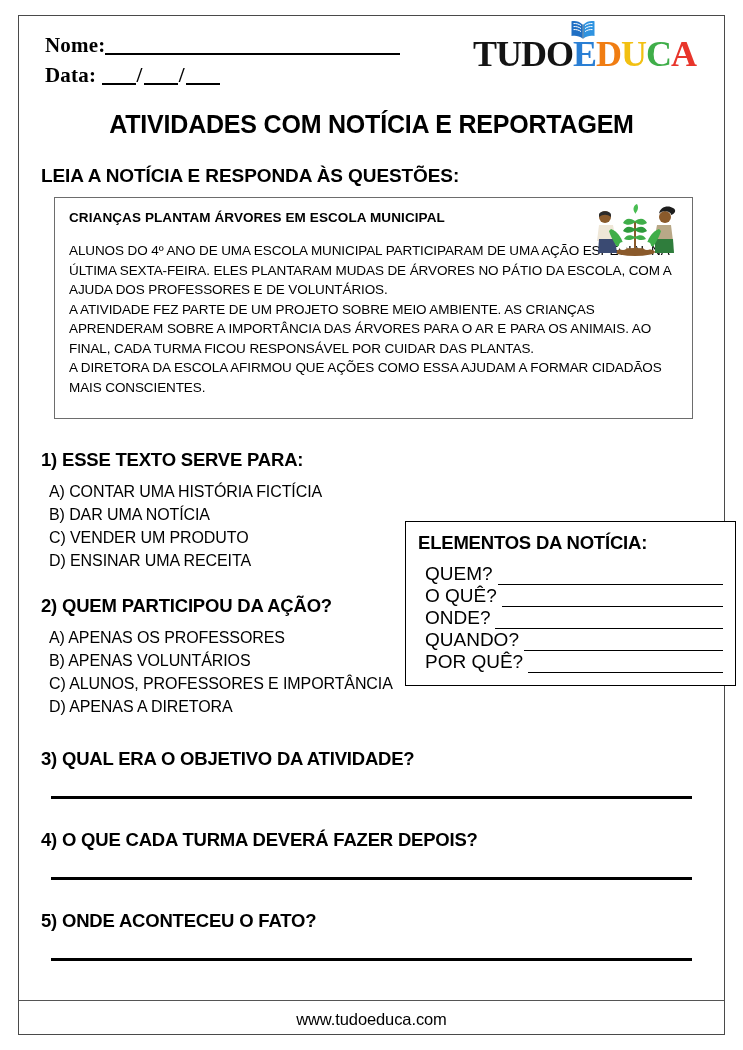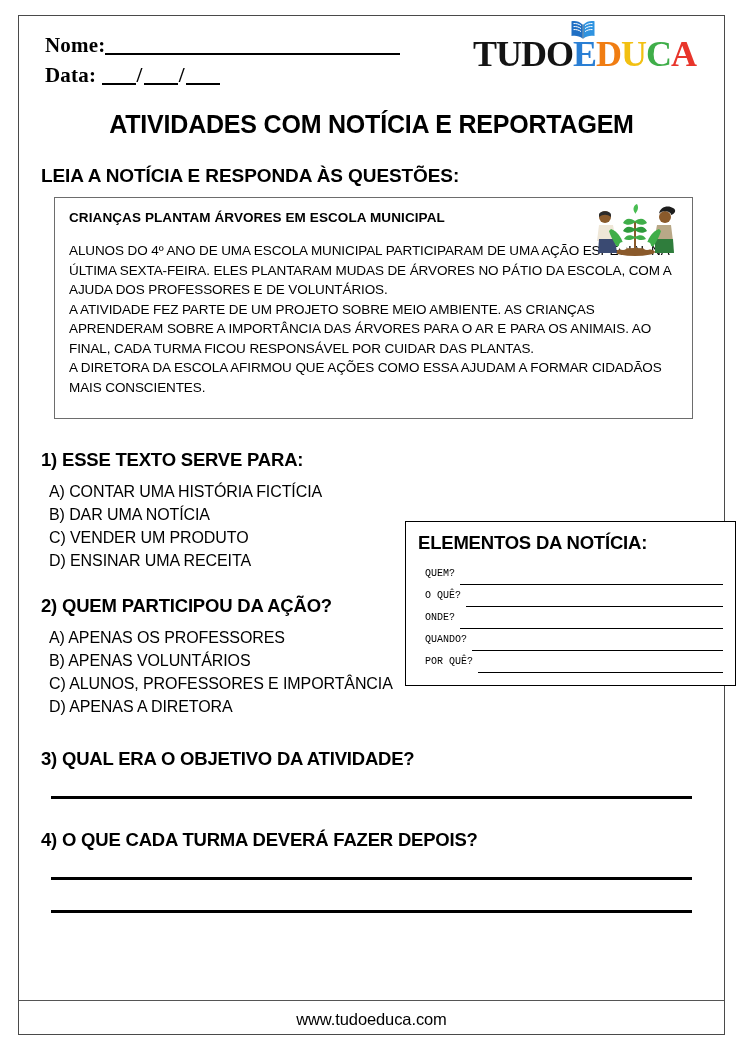--- a/index.html
+++ b/index.html
@@ -172,24 +172,23 @@
   }
   .elements-title {
     font-size: 18.5px;
     font-weight: bold;
     letter-spacing: -0.2px;
     margin-bottom: 9px;
   }
   .el-row {
     display: flex;
     align-items: flex-end;
-    font-size: 10px;
+    font-size: 19px;
     line-height: 22px;
     padding-left: 7px;
-    font-family: Liberation Mono, monospace;
   }
   .el-label { white-space: nowrap; }
   .el-rule {
     flex: 1;
     border-bottom: 1.6px solid #000;
     height: 15px;
     margin-left: 5px;
   }
 
   
@@ -304,20 +303,21 @@
       <div class="q-title">3) QUAL ERA O OBJETIVO DA ATIVIDADE?</div>
       <div class="answer-rule"></div>
     </div>
 
     <div class="qblock-4">
       <div class="q-title">4) O QUE CADA TURMA DEVERÁ FAZER DEPOIS?</div>
       <div class="answer-rule"></div>
     </div>
 
     <div class="qblock-5">
+      <div class="q-title">5) ONDE ACONTECEU O FATO?</div>
       <div class="answer-rule"></div>
     </div>
 
     <div class="elements-box">
       <div class="elements-title">ELEMENTOS DA NOTÍCIA:</div>
       <div class="el-row">
         <span class="el-label">QUEM?</span>
         <span class="el-rule"></span>
       </div>
       <div class="el-row">

